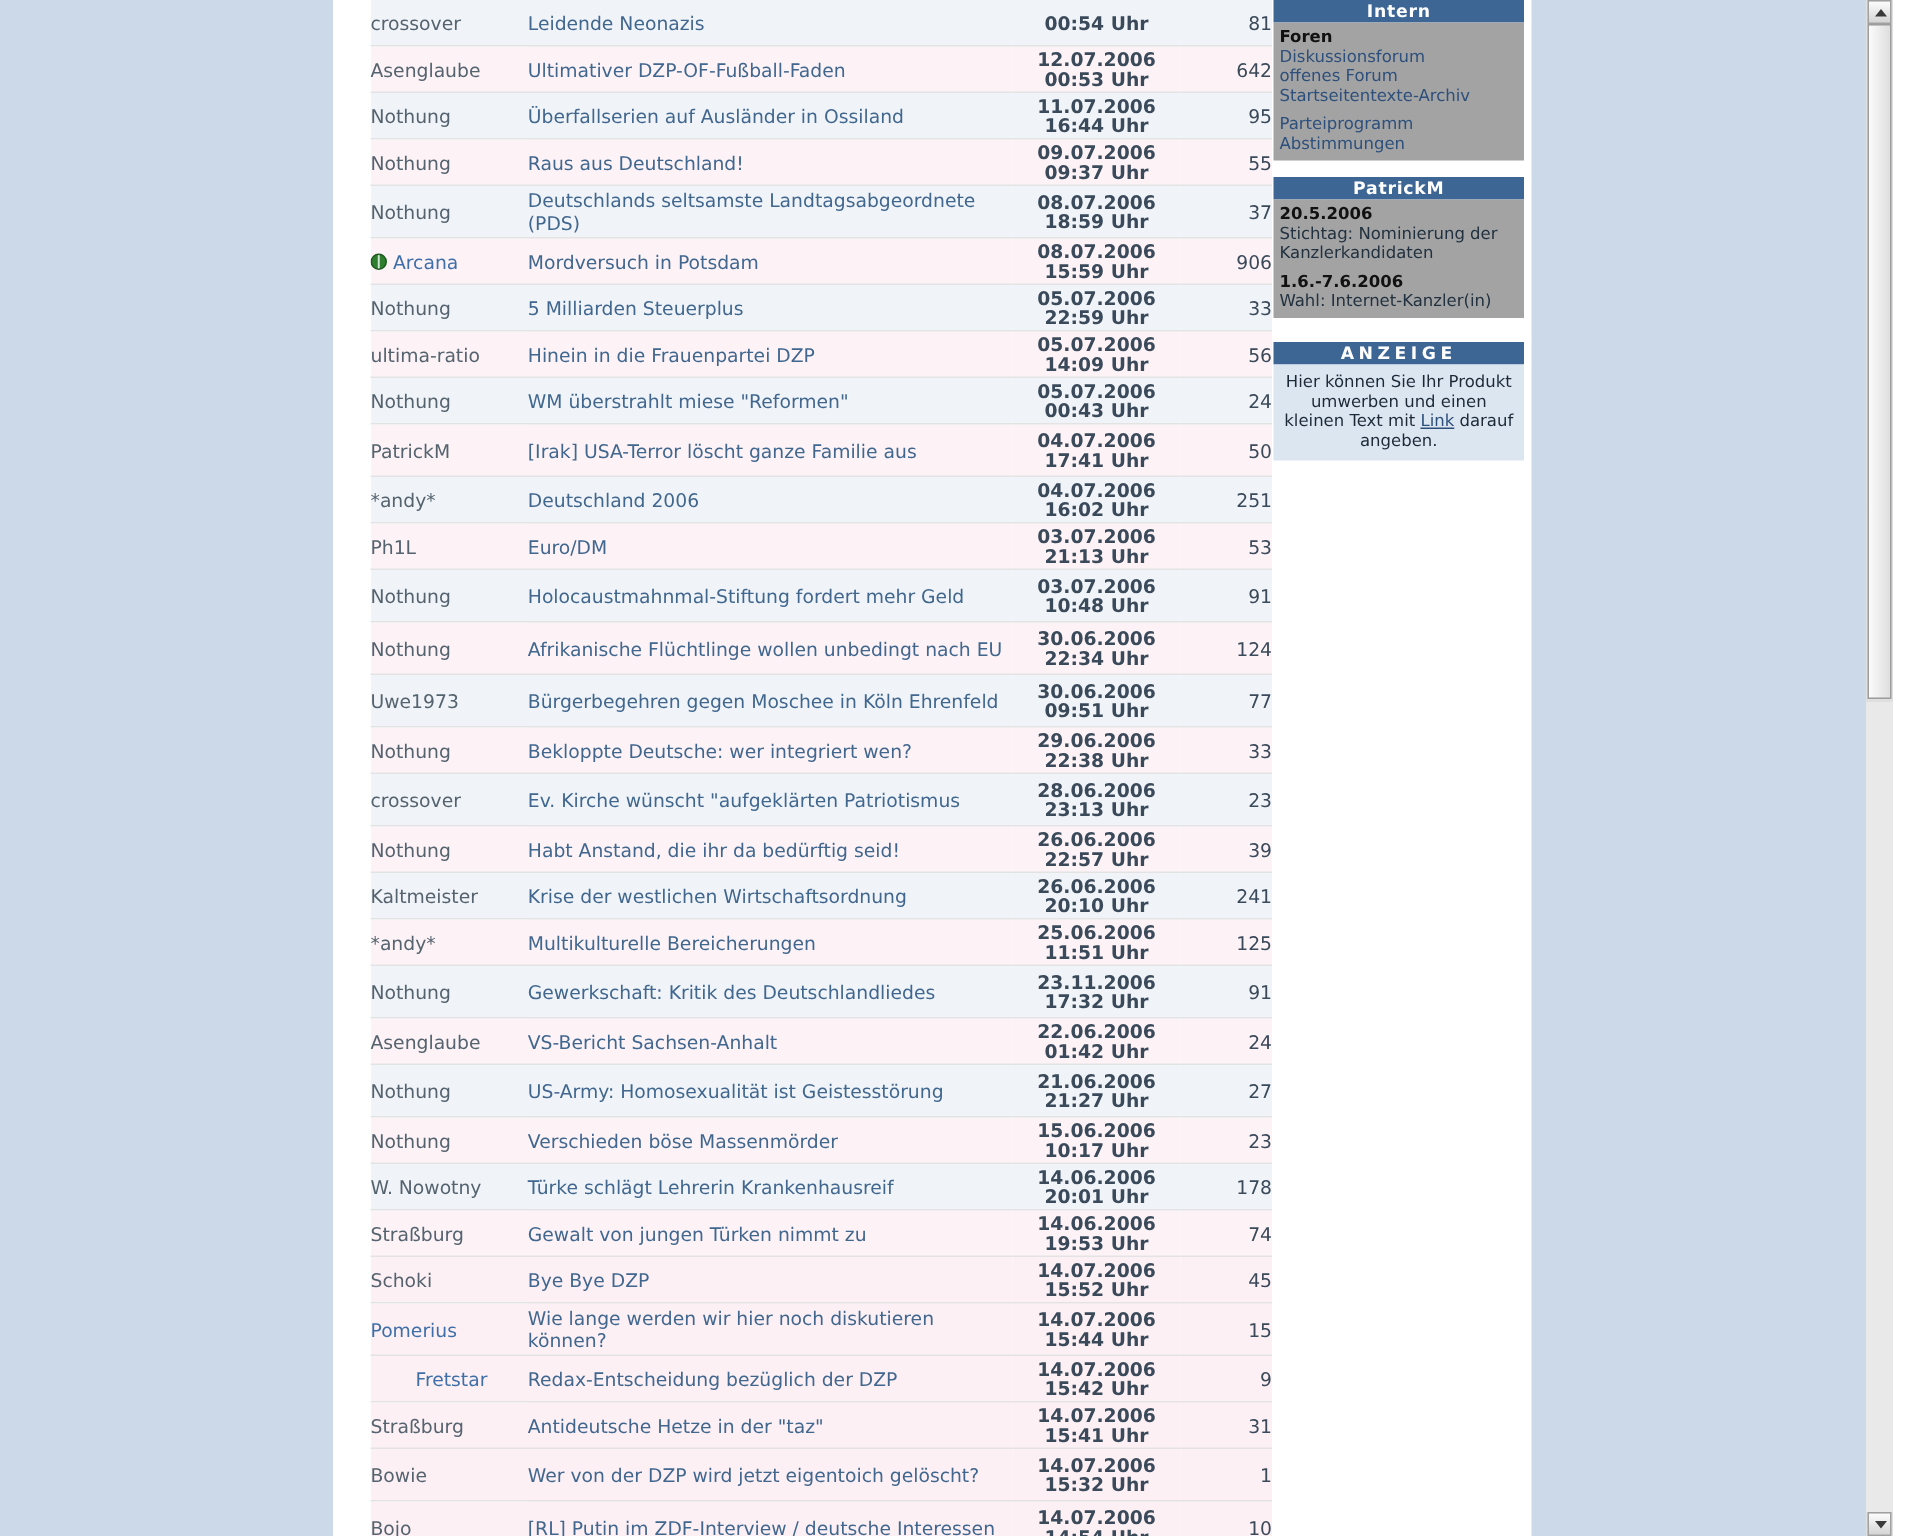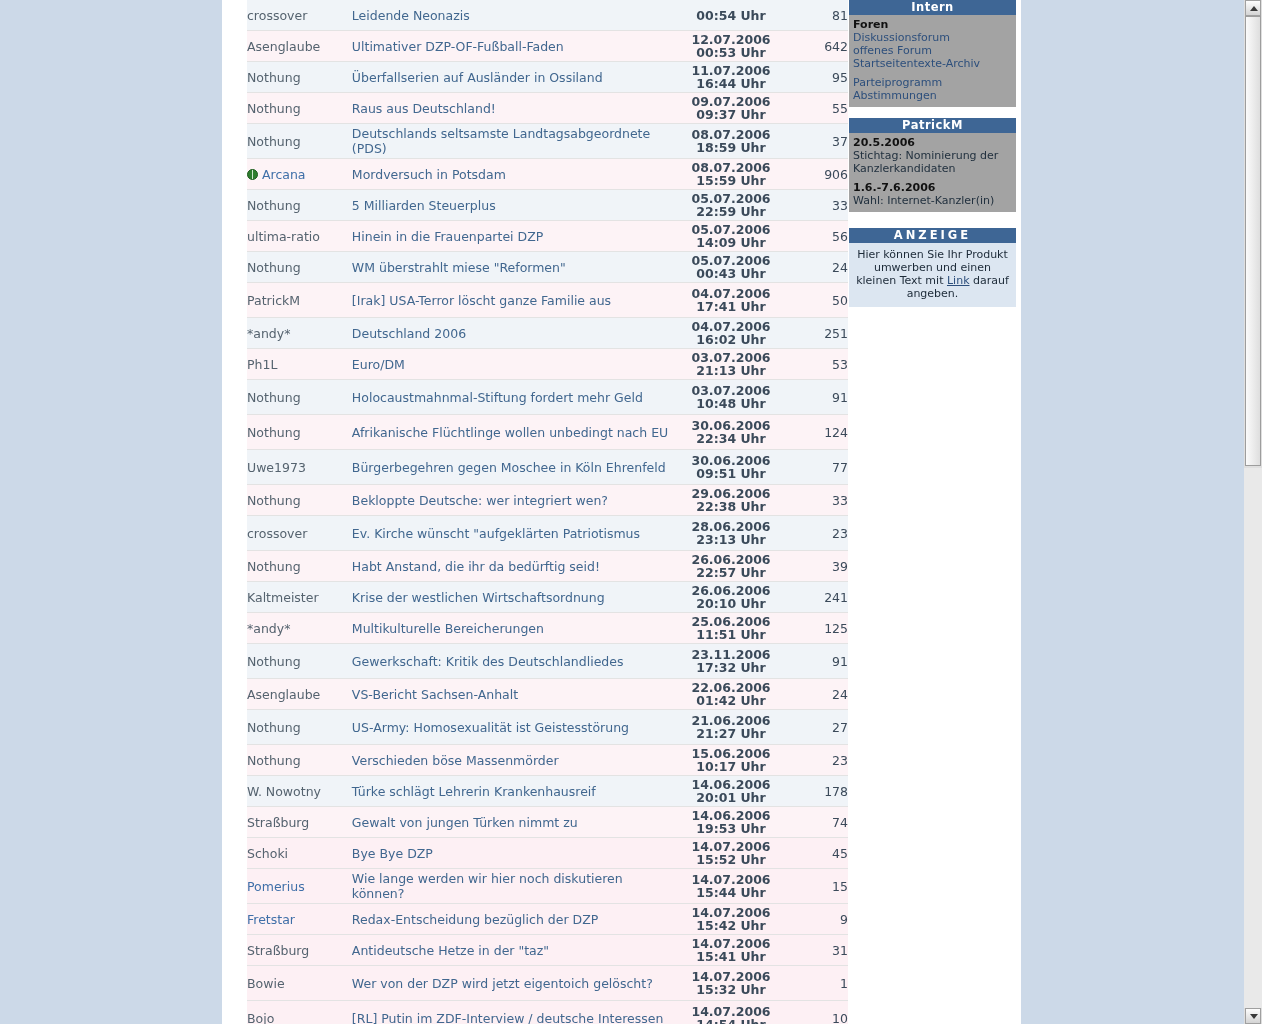--- a/index.html
+++ b/index.html
@@ -474,21 +474,21 @@
           <tr class="r-pink">
             <td class="c-author" style="height: 34px;"><a href="#" class="author-link">Pomerius</a></td>
             <td class="c-title"><a href="#" class="title-link">Wie lange werden wir hier noch diskutieren können?</a></td>
             <td class="c-date">
               <div>14.07.2006</div>
               <div>15:44 Uhr</div>
             </td>
             <td class="c-count">15</td>
           </tr>
           <tr class="r-pink">
-            <td class="c-author" style="height: 30px;"><a href="#" class="author-link">Fretstar</a></td>
+            <td class="c-author" style="height: 30px; padding-left: 30px;"><a href="#" class="author-link">Fretstar</a></td>
             <td class="c-title"><a href="#" class="title-link">Redax-Entscheidung bezüglich der DZP</a></td>
             <td class="c-date">
               <div>14.07.2006</div>
               <div>15:42 Uhr</div>
             </td>
             <td class="c-count">9</td>
           </tr>
           <tr class="r-pink">
             <td class="c-author" style="height: 30px;"><span class="author-plain">Straßburg</span></td>
             <td class="c-title"><a href="#" class="title-link">Antideutsche Hetze in der "taz"</a></td>

